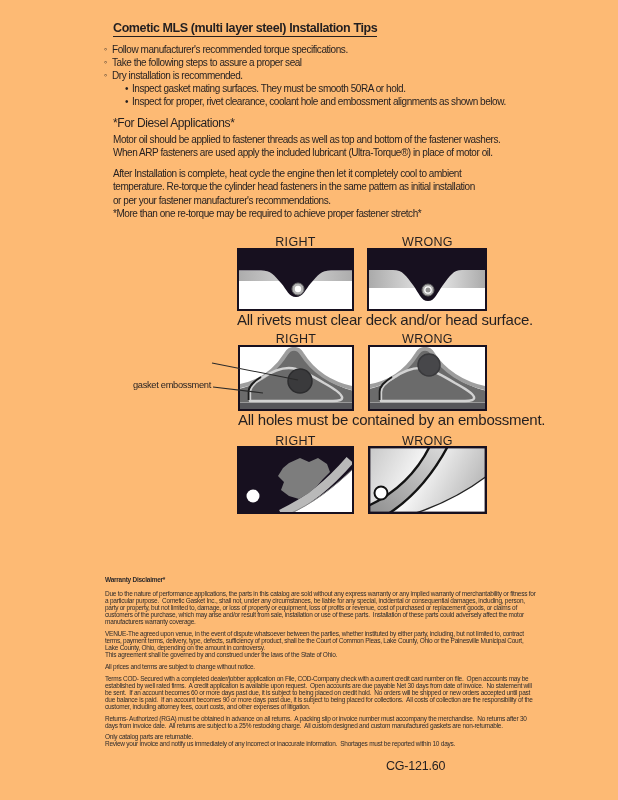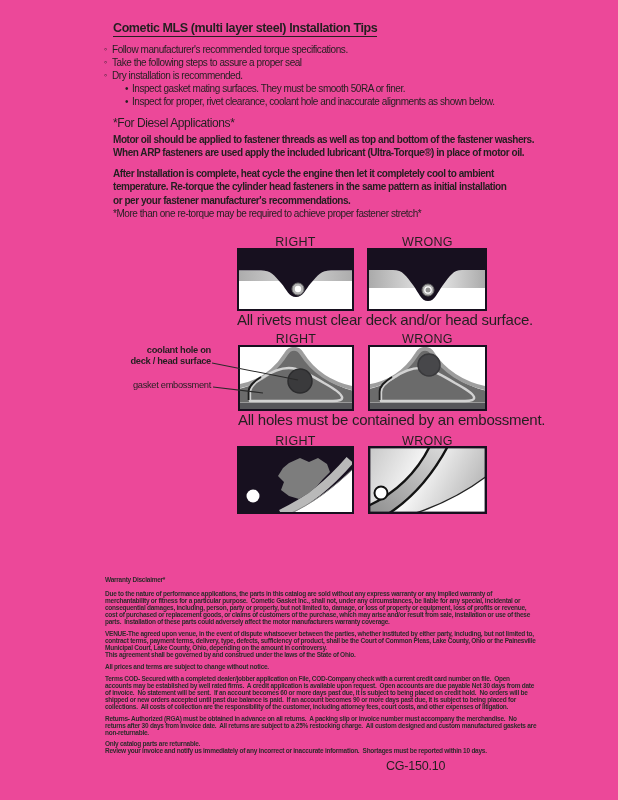--- a/index.html
+++ b/index.html
@@ -1,21 +1,21 @@
 <!DOCTYPE html>
 <html><head>
 <meta charset="utf-8">
 <style>
   html,body{margin:0;padding:0;background:#e8e8e8;}
   .page{
-    position:relative;width:618px;height:800px;background:#ec4899;overflow:hidden;
+    position:relative;width:618px;height:800px;background:#fdba74;overflow:hidden;
     font-family:"Liberation Sans","DejaVu Sans",sans-serif;color:#231f20;
   }
   .abs{position:absolute;}
-  .pre{white-space:pre-wrap;font-weight:bold;}
+  .pre{white-space:pre-wrap;}
 
   
   .doc-title{
     left:113px;top:21px;font-size:12.5px;font-weight:bold;letter-spacing:-0.4px;
     border-bottom:1.6px solid #231f20;padding-bottom:1px;display:inline-block;
   }
   .tips{left:104px;top:43px;width:480px;font-size:10px;letter-spacing:-0.45px;line-height:13px;}
   .tip{white-space:nowrap;}
   .tip .marker{display:inline-block;width:8px;font-size:9px;vertical-align:top;}
   .tip.l2{padding-left:21px;}
@@ -44,22 +44,22 @@
 <body>
 
 <div class="page">
 
   <div class="abs doc-title">Cometic MLS (multi layer steel) Installation Tips</div>
 
   <div class="abs tips">
     <div class="tip l1"><span class="marker">◦</span><span>Follow manufacturer's recommended torque specifications.</span></div>
     <div class="tip l1"><span class="marker">◦</span><span>Take the following steps to assure a proper seal</span></div>
     <div class="tip l1"><span class="marker">◦</span><span>Dry installation is recommended.</span></div>
-    <div class="tip l2"><span class="marker">•</span><span>Inspect gasket mating surfaces.  They must be smooth 50RA or finer.</span></div>
-    <div class="tip l2"><span class="marker">•</span><span>Inspect for proper, rivet clearance, coolant hole and inaccurate alignments as shown below.</span></div>
+    <div class="tip l2"><span class="marker">•</span><span>Inspect gasket mating surfaces.  They must be smooth 50RA or hold.</span></div>
+    <div class="tip l2"><span class="marker">•</span><span>Inspect for proper, rivet clearance, coolant hole and embossment alignments as shown below.</span></div>
   </div>
 
   <div class="abs diesel-heading">*For Diesel Applications*</div>
   <div id="p1" class="abs body-par pre">Motor oil should be applied to fastener threads as well as top and bottom of the fastener washers.
 When ARP fasteners are used apply the included lubricant (Ultra-Torque®) in place of motor oil.</div>
   <div id="p2" class="abs body-par pre">After Installation is complete, heat cycle the engine then let it completely cool to ambient
 temperature. Re-torque the cylinder head fasteners in the same pattern as initial installation
 or per your fastener manufacturer's recommendations.</div>
   <div id="p3" class="abs body-par">*More than one re-torque may be required to achieve proper fastener stretch*</div>
 
@@ -99,22 +99,20 @@
       <circle cx="61" cy="42" r="3.8" fill="#ffffff"></circle>
       <circle cx="61" cy="42" r="2.5" fill="#8f8f8f"></circle>
       <rect x="1" y="1" width="118" height="61" fill="none" stroke="#17101f" stroke-width="2"></rect>
     </svg>
 
     <div class="abs fig-caption" style="left:237px;top:82px;">All rivets must clear deck and/or head surface.</div>
 
     <div class="abs fig-label" style="left:238px;top:100px;width:116px;">RIGHT</div>
     <div class="abs fig-label" style="left:368px;top:100px;width:119px;">WRONG</div>
 
-    <div class="abs anno pre" style="left:105px;top:113px;width:106px;">coolant hole on
-deck / head surface</div>
     <div class="abs anno" style="left:105px;top:148px;width:106px;">gasket embossment</div>
 
     <svg class="abs panel" style="left:238px;top:113px;" width="116" height="66" viewBox="0 0 116 66">
       <rect width="116" height="66" fill="#ffffff"></rect>
       <path d="M0,44 C22,40 38,26 48,10 C52,3 60,3 64,10 C74,26 92,40 116,46 L116,66 L0,66 Z" fill="#6b6b6b"></path>
       <path d="M-2,42 C22,38 38,25 48,9 C52,2 60,2 64,9 C74,25 92,39 118,44" stroke="#9e9e9e" stroke-width="4" fill="none"></path>
       <rect x="0" y="57" width="116" height="9" fill="#56565a"></rect>
       <line x1="0" y1="57.5" x2="116" y2="57.5" stroke="#9a9a9a" stroke-width="1"></line>
       <path d="M12,56 L12,47 C12,42 16,38 24,33 C36,25 48,21 58,24 C66,26 76,32 86,38 C95,43 103,48 104,52 C105,55 101,56 95,56 Z" stroke="#d2d2d2" stroke-width="2.4" fill="none" stroke-linejoin="round"></path>
       <path d="M10.6,55 L10.6,47 C10.6,41 15,37 23,32" stroke="#1c1c1c" stroke-width="1.8" fill="none"></path>
@@ -183,15 +181,15 @@
     <p class="pre">Due to the nature of performance applications, the parts in this catalog are sold without any express warranty or any implied warranty of merchantability or fitness for a particular purpose.  Cometic Gasket Inc., shall not, under any circumstances, be liable for any special, incidental or consequential damages, including, person, party or property, but not limited to, damage, or loss of property or equipment, loss of profits or revenue, cost of purchased or replacement goods, or claims of customers of the purchase, which may arise and/or result from sale, installation or use of these parts.  Installation of these parts could adversely affect the motor manufacturers warranty coverage.</p>
     <p class="pre">VENUE-The agreed upon venue, in the event of dispute whatsoever between the parties, whether instituted by either party, including, but not limited to, contract terms, payment terms, delivery, type, defects, sufficiency of product, shall be the Court of Common Pleas, Lake County, Ohio or the Painesville Municipal Court, Lake County, Ohio, depending on the amount in controversy.
 This agreement shall be governed by and construed under the laws of the State of Ohio.</p>
     <p class="pre">All prices and terms are subject to change without notice.</p>
     <p class="pre">Terms COD- Secured with a completed dealer/jobber application on File, COD-Company check with a current credit card number on file.  Open accounts may be established by well rated firms.  A credit application is available upon request.  Open accounts are due payable Net 30 days from date of invoice.  No statement will be sent.  If an account becomes 60 or more days past due, it is subject to being placed on credit hold.  No orders will be shipped or new orders accepted until past due balance is paid.  If an account becomes 90 or more days past due, it is subject to being placed for collections.  All costs of collection are the responsibility of the customer, including attorney fees, court costs, and other expenses of litigation.</p>
     <p class="pre">Returns- Authorized (RGA) must be obtained in advance on all returns.  A packing slip or invoice number must accompany the merchandise.  No returns after 30 days from invoice date.  All returns are subject to a 25% restocking charge.  All custom designed and custom manufactured gaskets are non-returnable.</p>
     <p class="pre">Only catalog parts are returnable.
 Review your invoice and notify us immediately of any incorrect or inaccurate information.  Shortages must be reported within 10 days.</p>
   </div>
 
-  <div class="abs footer-code">CG-150.10</div>
+  <div class="abs footer-code">CG-121.60</div>
 
 </div>
 
 </body></html>

